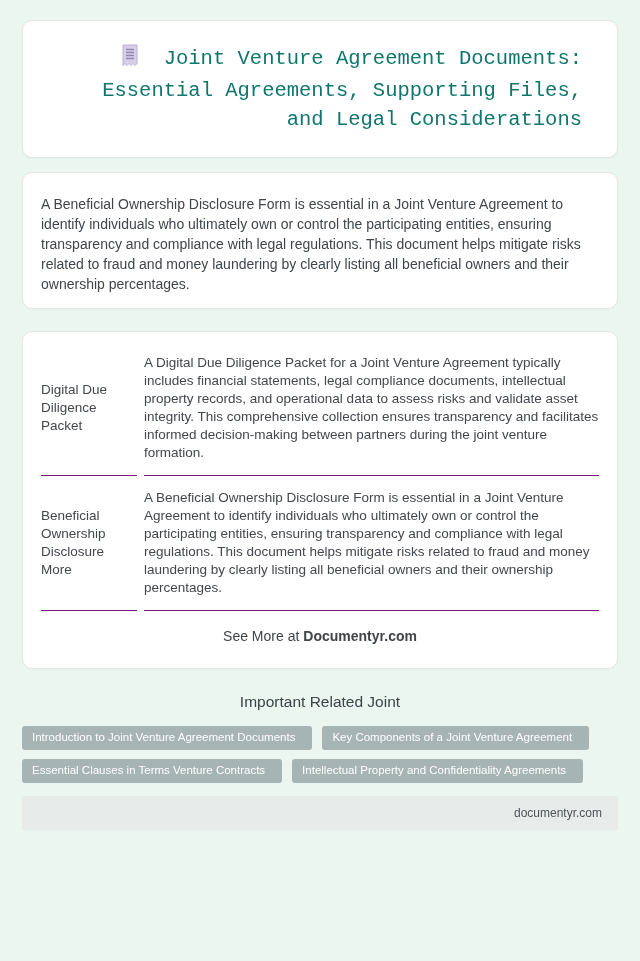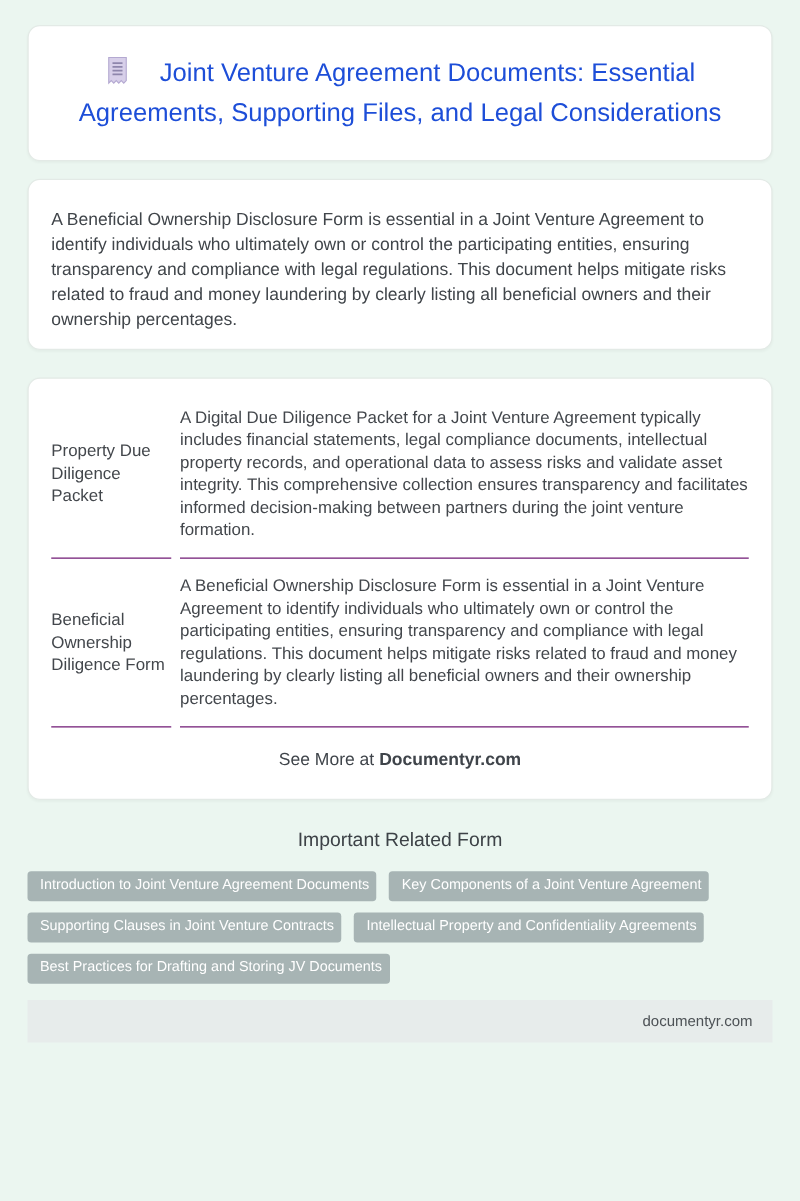--- a/index.html
+++ b/index.html
@@ -17,24 +17,25 @@
     border-radius: 10px;
     box-shadow: 0 1px 2px rgba(0,0,0,0.03);
   }
 
   
   .header-card { padding: 23px 30px; }
   .header-card h1 {
     font-size: 20.5px;
     line-height: 29px;
     font-weight: 400;
-    color: #1d4ed8;
-    text-align: center;
+    color: #0f766e;
+    text-align: right;
     max-width: 524px;
     margin: 0 auto;
+    font-family: Liberation Mono, monospace;
   }
   .doc-icon {
     display: inline-block;
     vertical-align: -3px;
     margin-right: 24px;
   }
 
   
   .intro-card { margin-top: 14px; padding: 21px 18px 14px 18px; }
   .intro-card p {
@@ -80,21 +81,21 @@
     display: flex;
     flex-wrap: wrap;
     gap: 9px 10px;
   }
   .tag {
     display: inline-block;
     background: #a7b4b4;
     color: #ffffff;
     font-size: 11.5px;
     line-height: 13px;
-    padding: 5px 6px 6px 10px;
+    padding: 5px 17px 6px 10px;
     border-radius: 3px;
     cursor: pointer;
     white-space: nowrap;
   }
 
   
   .footer {
     margin-top: 13px;
     height: 34px;
     background: #e7eceb;
@@ -131,39 +132,38 @@
   </div>
 
   <div class="card intro-card">
     <p>A Beneficial Ownership Disclosure Form is essential in a Joint Venture Agreement to identify individuals who ultimately own or control the participating entities, ensuring transparency and compliance with legal regulations. This document helps mitigate risks related to fraud and money laundering by clearly listing all beneficial owners and their ownership percentages.</p>
   </div>
 
   <div class="card table-card">
     <table class="terms-table">
       <tbody>
         <tr>
-          <td class="term">Property Due Diligence Packet</td>
+          <td class="term">Digital Due Diligence Packet</td>
           <td class="desc">A Digital Due Diligence Packet for a Joint Venture Agreement typically includes financial statements, legal compliance documents, intellectual property records, and operational data to assess risks and validate asset integrity. This comprehensive collection ensures transparency and facilitates informed decision-making between partners during the joint venture formation.</td>
         </tr>
         <tr>
-          <td class="term">Beneficial Ownership Diligence Form</td>
+          <td class="term">Beneficial Ownership Disclosure More</td>
           <td class="desc">A Beneficial Ownership Disclosure Form is essential in a Joint Venture Agreement to identify individuals who ultimately own or control the participating entities, ensuring transparency and compliance with legal regulations. This document helps mitigate risks related to fraud and money laundering by clearly listing all beneficial owners and their ownership percentages.</td>
         </tr>
       </tbody>
     </table>
     <p class="see-more"><span>See More at</span><b>Documentyr.com</b></p>
   </div>
 
-  <h2 class="related-heading">Important Related Form</h2>
+  <h2 class="related-heading">Important Related Joint</h2>
 
   <div class="tags">
     <span class="tag">Introduction to Joint Venture Agreement Documents</span>
     <span class="tag">Key Components of a Joint Venture Agreement</span>
-    <span class="tag">Supporting Clauses in Joint Venture Contracts</span>
+    <span class="tag">Essential Clauses in Terms Venture Contracts</span>
     <span class="tag">Intellectual Property and Confidentiality Agreements</span>
-    <span class="tag">Best Practices for Drafting and Storing JV Documents</span>
   </div>
 
   <div class="footer">
     <span>documentyr.com</span>
   </div>
 
 </div>
 
 </body></html>

